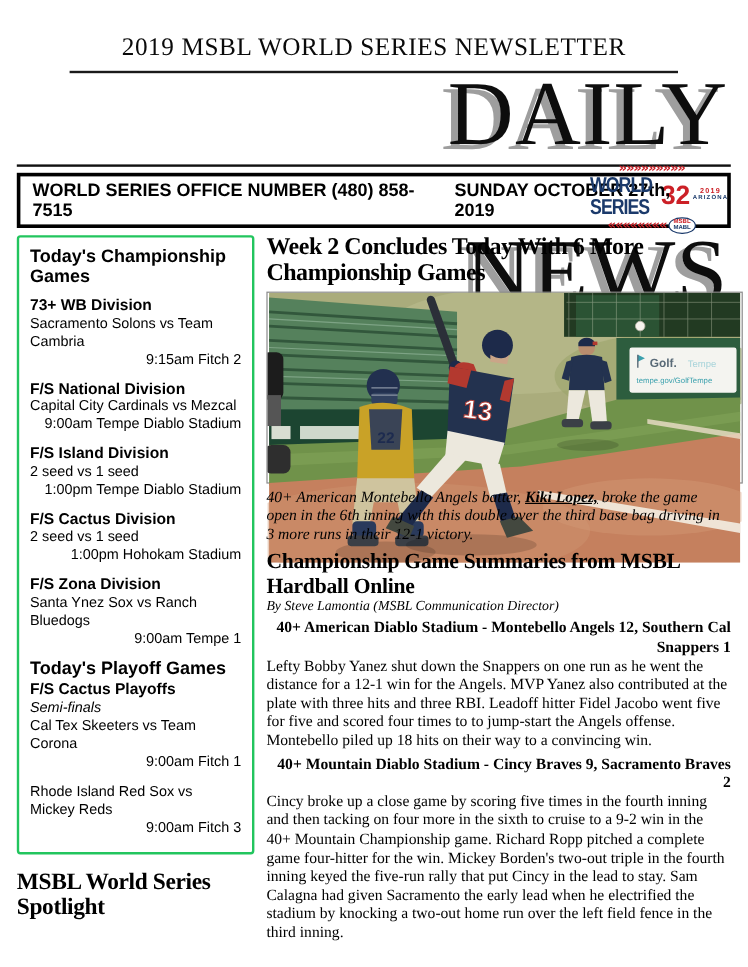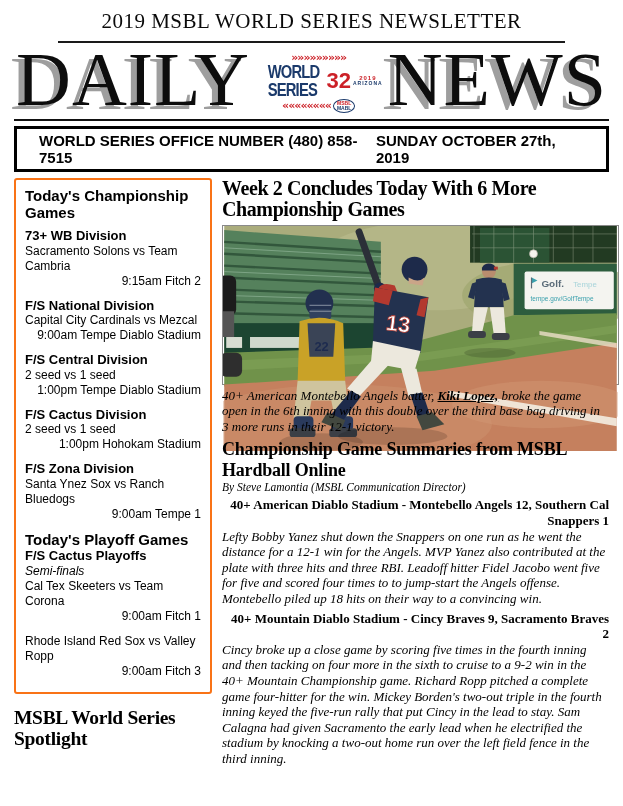--- a/index.html
+++ b/index.html
@@ -1,25 +1,25 @@
 <!DOCTYPE html>
 <html><head>
 <meta charset="utf-8">
 <style>
   * { margin:0; padding:0; box-sizing:border-box; }
   body { background:#fff; }
   .page { position:relative; width:623px; height:806px; background:#fff; overflow:hidden;
           font-family:"Liberation Serif", serif; color:#000; }
 
   
-  .nl-title { text-align:center; padding-top:9px; font-size:21px; letter-spacing:.5px; color:#0a0a0a; }
+  .nl-title { text-align:center; padding-top:27px; font-size:21px; letter-spacing:.5px; color:#0a0a0a; }
   .nl-rule { border-top:2px solid #1a1a1a; margin:7px 58px 0 58px; }
 
-  .masthead { display:flex; align-items:center; justify-content:space-between;
-              padding:2px 16px 6px 16px; height:76px; }
+  .masthead { display:flex; align-items:flex-end; justify-content:space-between;
+              padding:2px 16px 6px 16px; height:76px;flex-direction:column; }
   .mast-word { font-size:76px; line-height:.85; letter-spacing:1px; color:#0d0d0d;
                text-shadow:-6px 4px 0 #9e9e9e; font-family:"Liberation Serif", serif; }
   .ws-logo { display:flex; flex-direction:column; align-items:center; width:128px; margin-top:6px; }
   .chev { color:#cc2027; font-weight:bold; font-size:11px; letter-spacing:-1px; line-height:1;
           font-family:"DejaVu Sans", sans-serif; }
   .ws-mid { display:flex; align-items:center; line-height:1; }
   .ws-words { color:#1b3a6b; font-family:"Liberation Sans", sans-serif; font-weight:bold;
               font-size:18px; letter-spacing:-1px; transform:scaleX(.82); transform-origin:right center; }
   .ws-32 { color:#cc2027; font-family:"Liberation Sans", sans-serif; font-weight:bold; font-size:22px;
            margin-left:1px; text-shadow:1px 1px 0 #fff, -1px -1px 0 #fff; }
@@ -27,30 +27,30 @@
   .ws-year { color:#cc2027; font-size:6px; font-family:"Liberation Sans", sans-serif; font-weight:bold; letter-spacing:1px; }
   .ws-az { color:#1b3a6b; font-size:5px; font-family:"Liberation Sans", sans-serif; font-weight:bold; letter-spacing:1px; }
   .ws-bottom { display:flex; align-items:center; }
   .msbl-badge { border:1px solid #1b3a6b; border-radius:50%; padding:1px 3px; margin-left:2px;
                 display:flex; flex-direction:column; align-items:center; background:#fff; }
   .msbl-badge .t1 { color:#cc2027; font-size:5px; font-weight:bold; font-family:"Liberation Sans", sans-serif; line-height:1; }
   .msbl-badge .t2 { color:#1b3a6b; font-size:5px; font-weight:bold; font-family:"Liberation Sans", sans-serif; line-height:1; }
   .mast-rule { border-top:2px solid #111; margin:0 14px; }
 
   .info-bar { margin:5px 14px 0 14px; border:3px solid #000; display:flex; justify-content:space-between;
-              align-items:center; padding:3px 22px; font-family:"Liberation Sans", sans-serif;
+              align-items:center; padding:3px 10px; font-family:"Liberation Sans", sans-serif;
               font-weight:bold; font-size:15px; }
 
   
   .content { display:flex; align-items:flex-start; padding:6px 14px 0 14px; gap:10px; }
   .left-col { width:198px; flex:none; }
   .right-col { width:387px; flex:none; }
 
   
-  .sidebar { border:2px solid #f97316; border-radius:3px; padding:7px 9px 4px 9px;
+  .sidebar { border:2px solid #22c55e; border-radius:3px; padding:7px 9px 4px 9px;
              font-family:"Liberation Sans", sans-serif; }
   .sb-title { font-size:15px; font-weight:bold; margin-bottom:7px; }
   .game { margin-bottom:9px; }
   .g-div { font-size:13px; font-weight:bold; line-height:1.2; }
   .g-match { font-size:12px; line-height:1.25; }
   .g-time { font-size:12px; line-height:1.25;text-align:right; }
   .sb-title2 { font-size:15px; font-weight:bold; margin:2px 0 0 0; }
   .sb-sub { font-size:13px; font-weight:bold; line-height:1.25; }
   .sb-semi { font-size:12px; font-style:italic; line-height:1.25; margin-bottom:0; }
 
@@ -59,21 +59,21 @@
   .spot-title { font-size:19.5px; font-weight:bold; line-height:1.08; letter-spacing:-.3px; }
 
   
   .headline { font-size:20px; font-weight:bold; line-height:1.04; letter-spacing:-.4px; }
   .photo-wrap { margin-top:5px; border:1px solid #8a8a8a; width:397px; height:160px; }
   .caption { margin-top:3px; font-size:13px; font-style:italic; line-height:1.2; }
   .caption b { font-weight:bold;text-decoration:underline; }
   .sum-title { margin-top:5px; font-size:18px; font-weight:bold; letter-spacing:-.2px; }
   .sum-by { font-size:11.5px; font-style:italic; margin-bottom:3px; }
   .sum-head { font-size:13px; font-weight:bold; line-height:1.2; margin-top:4px;text-align:right; }
-  .sum-body { font-size:13px; line-height:1.2;font-style:italic; }
+  .sum-body { font-size:13px; line-height:1.2; }
 </style>
 </head>
 <body>
 
 <div class="page">
 
   <div class="nl-title">2019 MSBL WORLD SERIES NEWSLETTER</div>
   <div class="nl-rule"></div>
 
   <div class="masthead">
@@ -115,21 +115,21 @@
           <div class="g-div">73+ WB Division</div>
           <div class="g-match">Sacramento Solons vs Team Cambria</div>
           <div class="g-time">9:15am Fitch 2</div>
         </div>
         <div class="game">
           <div class="g-div">F/S National Division</div>
           <div class="g-match">Capital City Cardinals vs Mezcal</div>
           <div class="g-time">9:00am Tempe Diablo Stadium</div>
         </div>
         <div class="game">
-          <div class="g-div">F/S Central Division</div>
+          <div class="g-div">F/S Island Division</div>
           <div class="g-match">2 seed vs 1 seed</div>
           <div class="g-time">1:00pm Tempe Diablo Stadium</div>
         </div>
         <div class="game">
           <div class="g-div">F/S Cactus Division</div>
           <div class="g-match">2 seed vs 1 seed</div>
           <div class="g-time">1:00pm Hohokam Stadium</div>
         </div>
         <div class="game">
           <div class="g-div">F/S Zona Division</div>
@@ -138,21 +138,21 @@
         </div>
 
         <div class="sb-title2">Today's Playoff Games</div>
         <div class="sb-sub">F/S Cactus Playoffs</div>
         <div class="sb-semi">Semi-finals</div>
         <div class="game" style="margin-bottom:10px;">
           <div class="g-match">Cal Tex Skeeters vs Team Corona</div>
           <div class="g-time">9:00am Fitch 1</div>
         </div>
         <div class="game">
-          <div class="g-match">Rhode Island Red Sox vs Valley Ropp</div>
+          <div class="g-match">Rhode Island Red Sox vs Mickey Reds</div>
           <div class="g-time">9:00am Fitch 3</div>
         </div>
       </div>
 
       <div class="spotlight">
         <div class="spot-title">
           <div>MSBL World Series Spotlight</div>
 
         </div>
 

